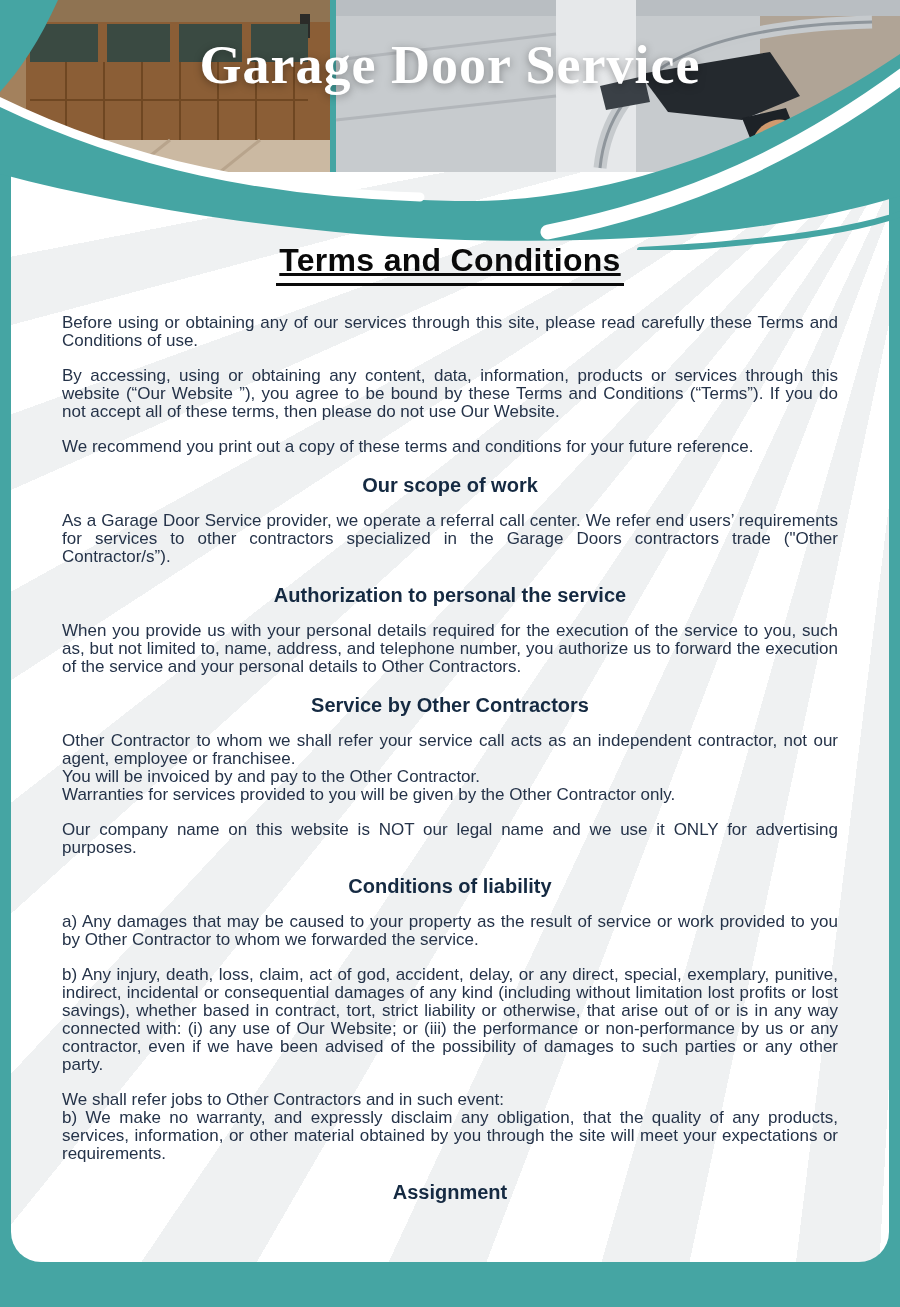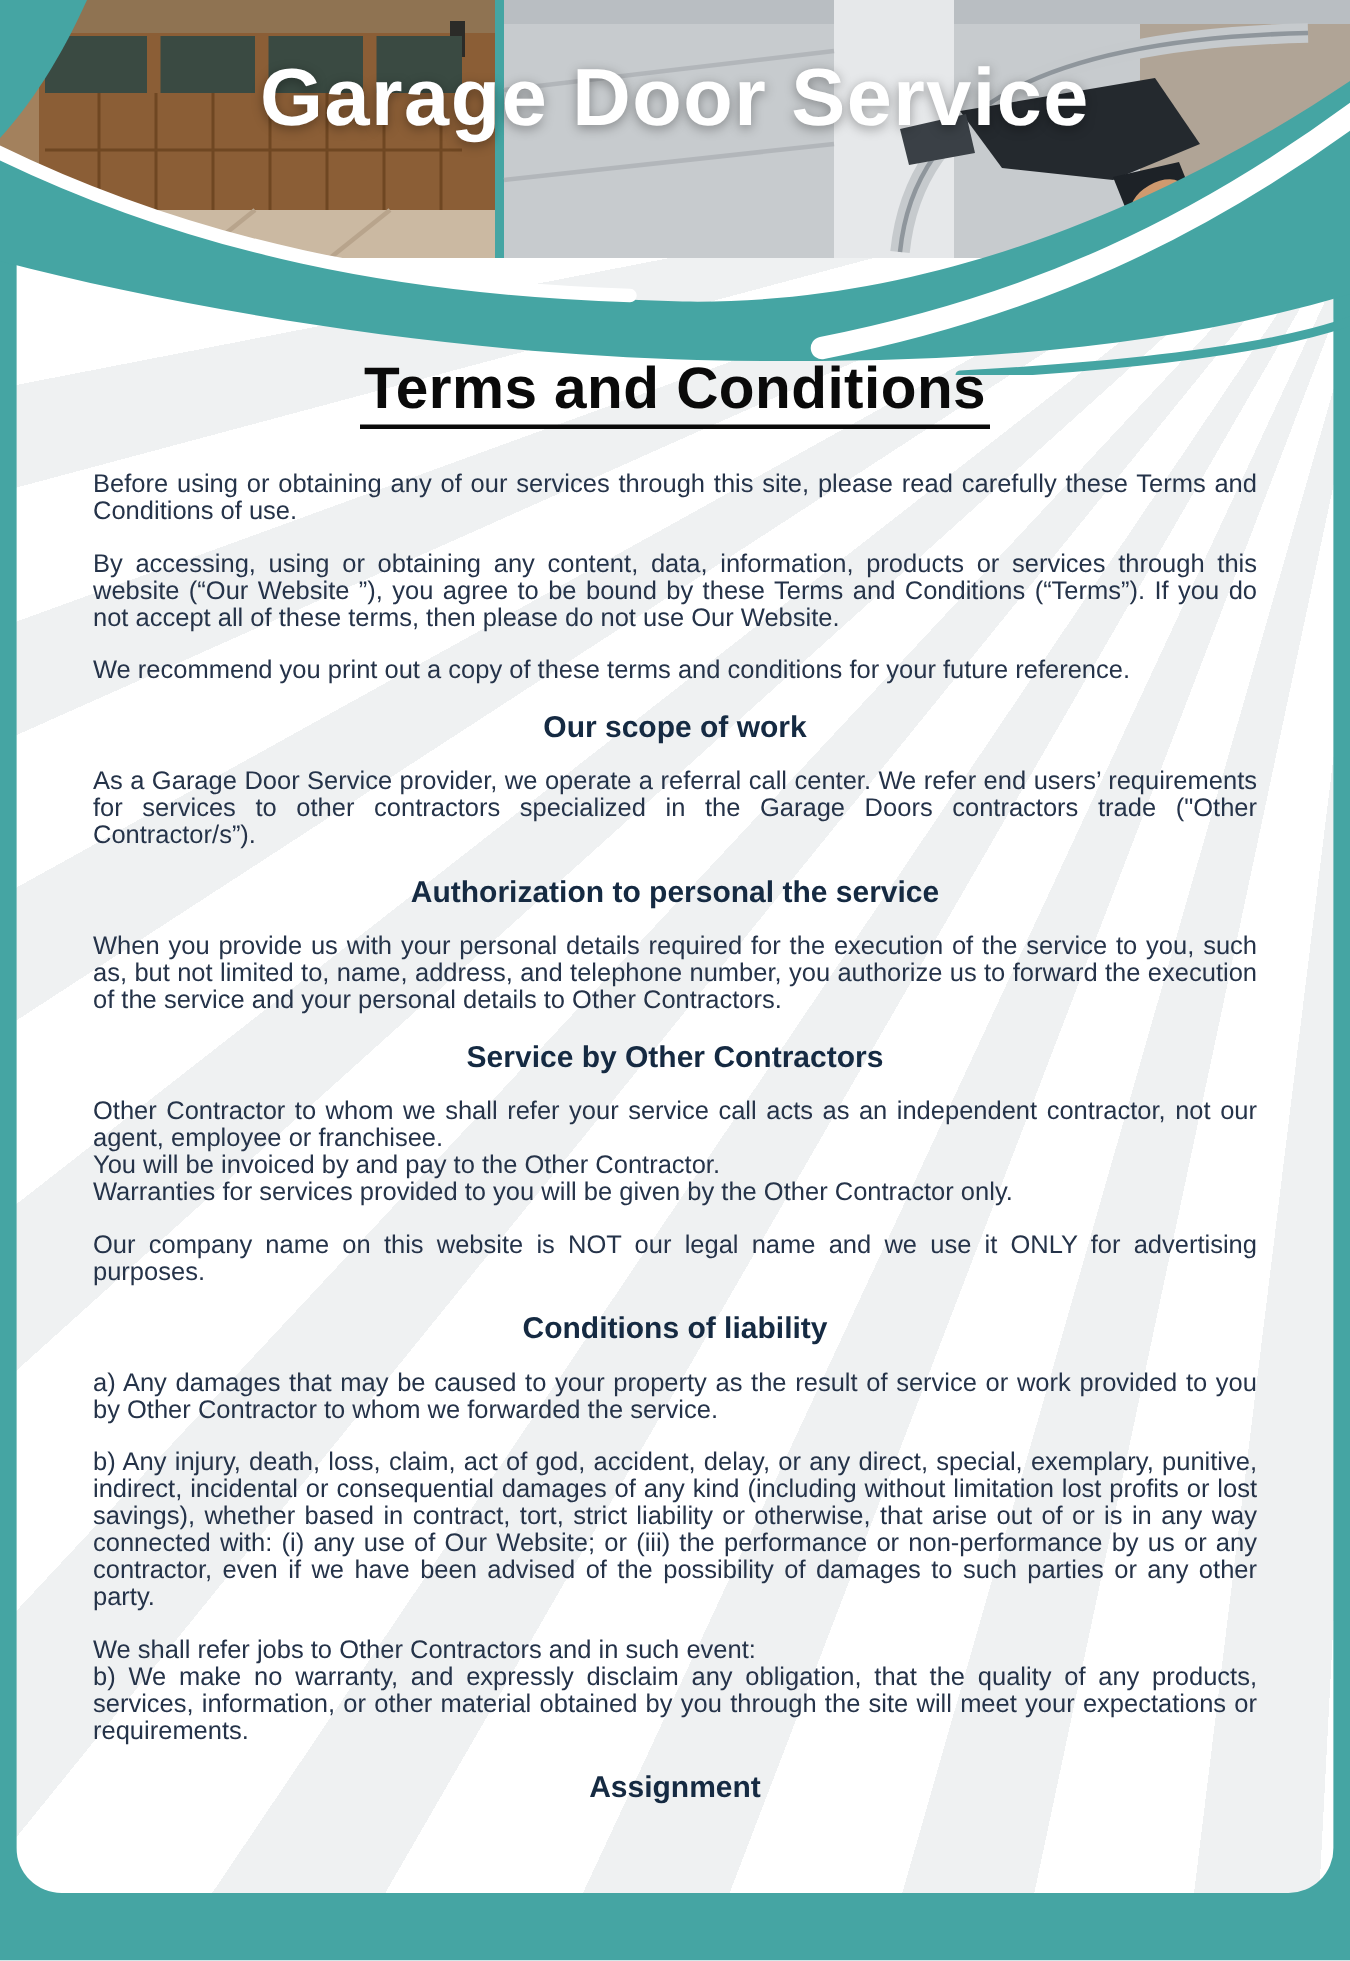--- a/index.html
+++ b/index.html
@@ -30,31 +30,32 @@
     position:absolute;top:0;left:0;width:900px;height:250px;
     z-index:3;pointer-events:none;
   }
   .header svg{display:block;}
   .header-title{
     position:absolute;top:34px;left:0;width:100%;
     text-align:center;
     font-size:54px;font-weight:bold;letter-spacing:1px;
     color:#ffffff;
     text-shadow:0 2px 8px rgba(0,0,0,0.35);
-    font-family:Liberation Sans, sans-serif;
+    font-family:Liberation Serif, serif;
   }
   
   .terms-title{
     display:table;
     margin:0 auto 28px auto;
-    font-size:39px;line-height:40px;font-weight:bold;
+    font-size:32px;line-height:40px;font-weight:bold;
     letter-spacing:0.3px;
     color:#0a0a0a;
     border-bottom:3px solid #0a0a0a;
     padding:0 3px 3px 3px;
+    text-decoration:underline;
   }
   .terms-content p{
     margin:17px 0 0 0;
     font-size:17px;line-height:18px;
     color:#253349;
     text-align:justify;
   }
   .terms-content p.joined{margin:0;}
   .terms-content h3{
     margin:20px 0 6px 0;

